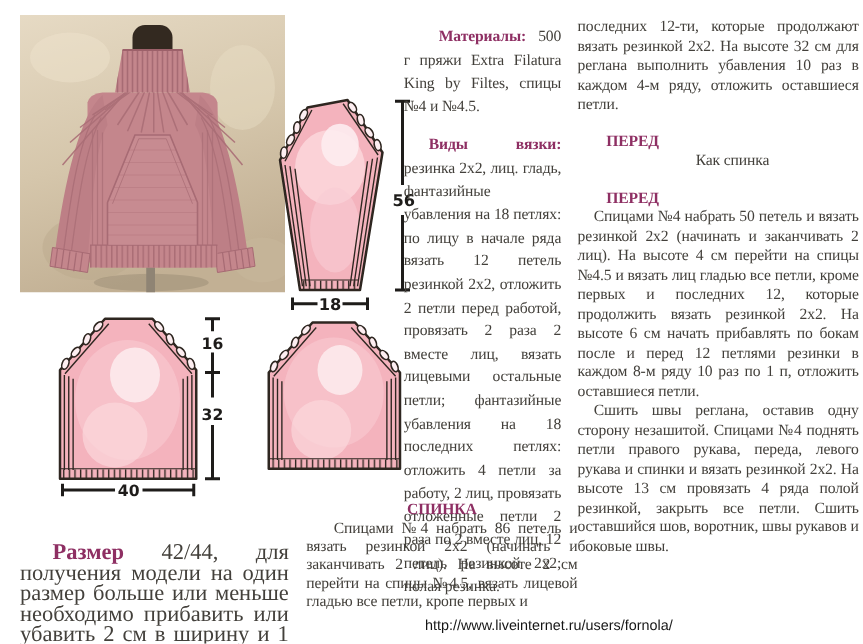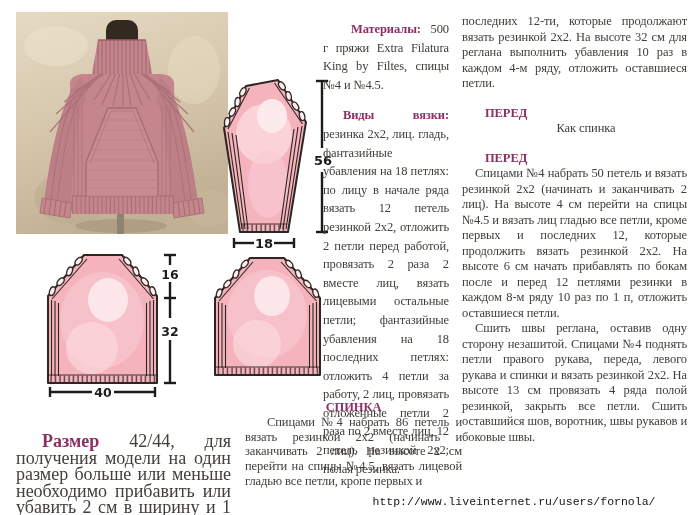--- a/index.html
+++ b/index.html
@@ -19,22 +19,22 @@
   .back-block p{text-indent:22px;}
 
   .right-col{left:462px;top:14px;width:225px;font-size:12.5px;line-height:15.5px;letter-spacing:-0.1px;}
   .right-col .sec-h{margin:14px 0 0 23px;}
   .right-col .front-text{text-indent:23px;text-align:center;}
   .right-col .par{text-indent:13px;}
 
   .size-note{left:16px;top:433px;width:215px;font-size:18px;line-height:16.6px;}
   .size-note p{text-indent:26px;}
 
-  .footer-url{left:340px;top:495px;width:348px;text-align:center;
-              font-family:Liberation Mono, monospace;font-size:11.5px;color:#151515;}
+  .footer-url{left:340px;top:495px;width:348px;text-align:left;
+              font-family:Liberation Sans, sans-serif;font-size:11.5px;color:#151515;}
 
   svg text{font-family:"DejaVu Sans",sans-serif;font-weight:600;fill:#1e1c1a;}
 </style>
 </head>
 <body>
 
 <div class="page">
 
   <svg class="abs" style="left:16px;top:12px" width="212" height="222" viewBox="0 0 212 222">
     <defs>

